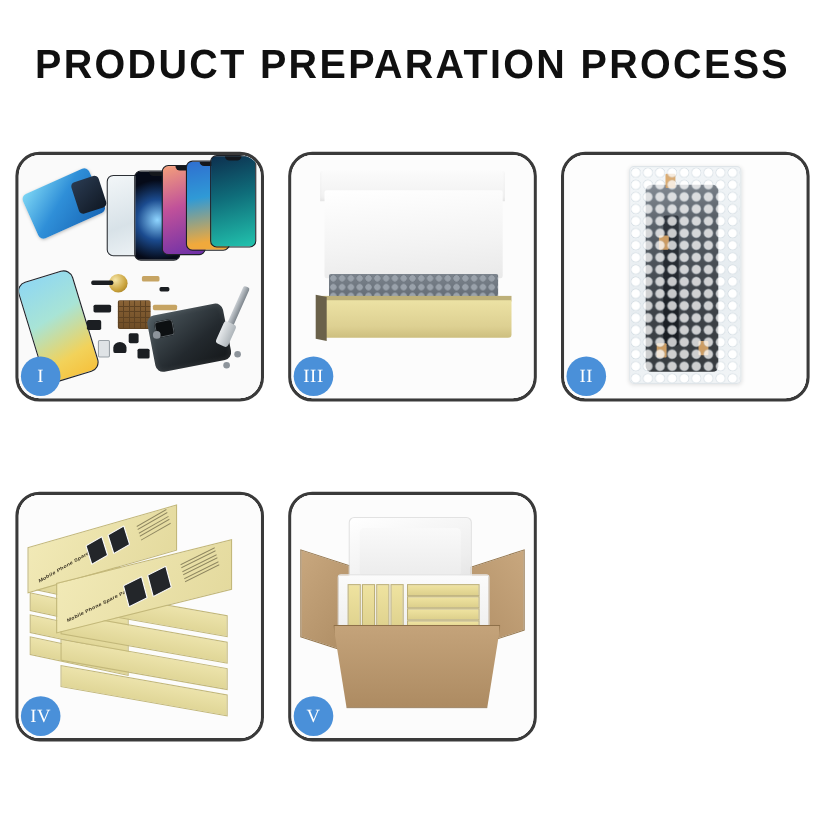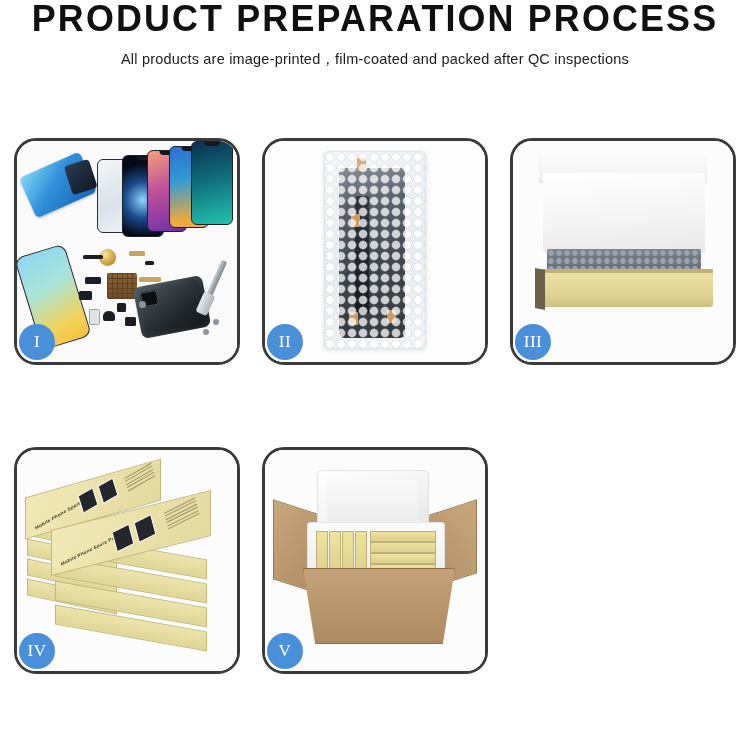--- a/index.html
+++ b/index.html
@@ -5,21 +5,21 @@
   html,body{margin:0;padding:0;}
   body{
     width:750px;height:750px;
     background:#ffffff;
     font-family:"Liberation Sans", sans-serif;
     overflow:hidden;
   }
   .page{position:relative;width:750px;height:750px;}
 
   
-  .header{text-align:center;}
+  .header{text-align:center;padding-top:40px;}
   .title{
     font-size:37px;
     font-weight:bold;
     letter-spacing:2.2px;
     color:#101010;
     line-height:1;
     transform:scaleX(0.97);
   }
   .subtitle{
     margin-top:13px;
@@ -276,21 +276,20 @@
   }
   .c-tab{position:absolute;background:rgba(142,112,74,.55);}
 </style>
 </head>
 <body>
 
 <div class="page">
 
   <div class="header">
     <div class="title">PRODUCT PREPARATION PROCESS</div>
-    <div class="subtitle">All products are image-printed，film-coated and packed after QC inspections</div>
   </div>
 
   <div class="grid">
 
     <div class="panel">
       <div class="stage">
         <div class="p1bg"></div>
         <div class="adhesive"></div>
         <div class="glass"></div>
         <div class="phone ph-a">
@@ -322,44 +321,44 @@
         <div class="prt" style="left:108px;top:176px;width:11px;height:9px;"></div>
         <div class="prt grey" style="left:122px;top:160px;width:7px;height:7px;border-radius:50%;"></div>
         <div class="prt grey" style="left:196px;top:178px;width:6px;height:6px;border-radius:50%;"></div>
         <div class="prt grey" style="left:186px;top:188px;width:6px;height:6px;border-radius:50%;"></div>
       </div>
       <div class="badge">I</div>
     </div>
 
     <div class="panel">
       <div class="stage">
+        <div class="p3bg"></div>
+        <div class="lidflap"></div>
+        <div class="foamback"></div>
+        <div class="bubblefill"></div>
+        <div class="boxinner-edge"></div>
+        <div class="boxfront"></div>
+      </div>
+      <div class="badge">III</div>
+    </div>
+
+    <div class="panel">
+      <div class="stage">
         <div class="p2bg"></div>
         <div class="bubblepack">
           <div class="lcdinside"></div>
           <div class="flexstrip"></div>
           <div class="tape" style="left:32px;top:6px;"></div>
           <div class="tape" style="left:26px;top:62px;"></div>
           <div class="tape" style="left:24px;top:160px;"></div>
           <div class="tape" style="left:62px;top:158px;"></div>
           <div class="bubbleoverlay"></div>
         </div>
       </div>
       <div class="badge">II</div>
-    </div>
-
-    <div class="panel">
-      <div class="stage">
-        <div class="p3bg"></div>
-        <div class="lidflap"></div>
-        <div class="foamback"></div>
-        <div class="bubblefill"></div>
-        <div class="boxinner-edge"></div>
-        <div class="boxfront"></div>
-      </div>
-      <div class="badge">III</div>
     </div>
 
     <div class="panel">
       <div class="stage">
         <div class="p4bg"></div>
 
         <div class="stackbox" style="left:10px;top:58px;width:88px;height:15px;transform:skewY(12deg);"></div>
         <div class="stackbox" style="left:10px;top:78px;width:88px;height:15px;transform:skewY(12deg);"></div>
         <div class="stackbox" style="left:10px;top:98px;width:88px;height:15px;transform:skewY(12deg);"></div>
         <div class="stackbox" style="left:10px;top:118px;width:88px;height:15px;transform:skewY(12deg);"></div>

